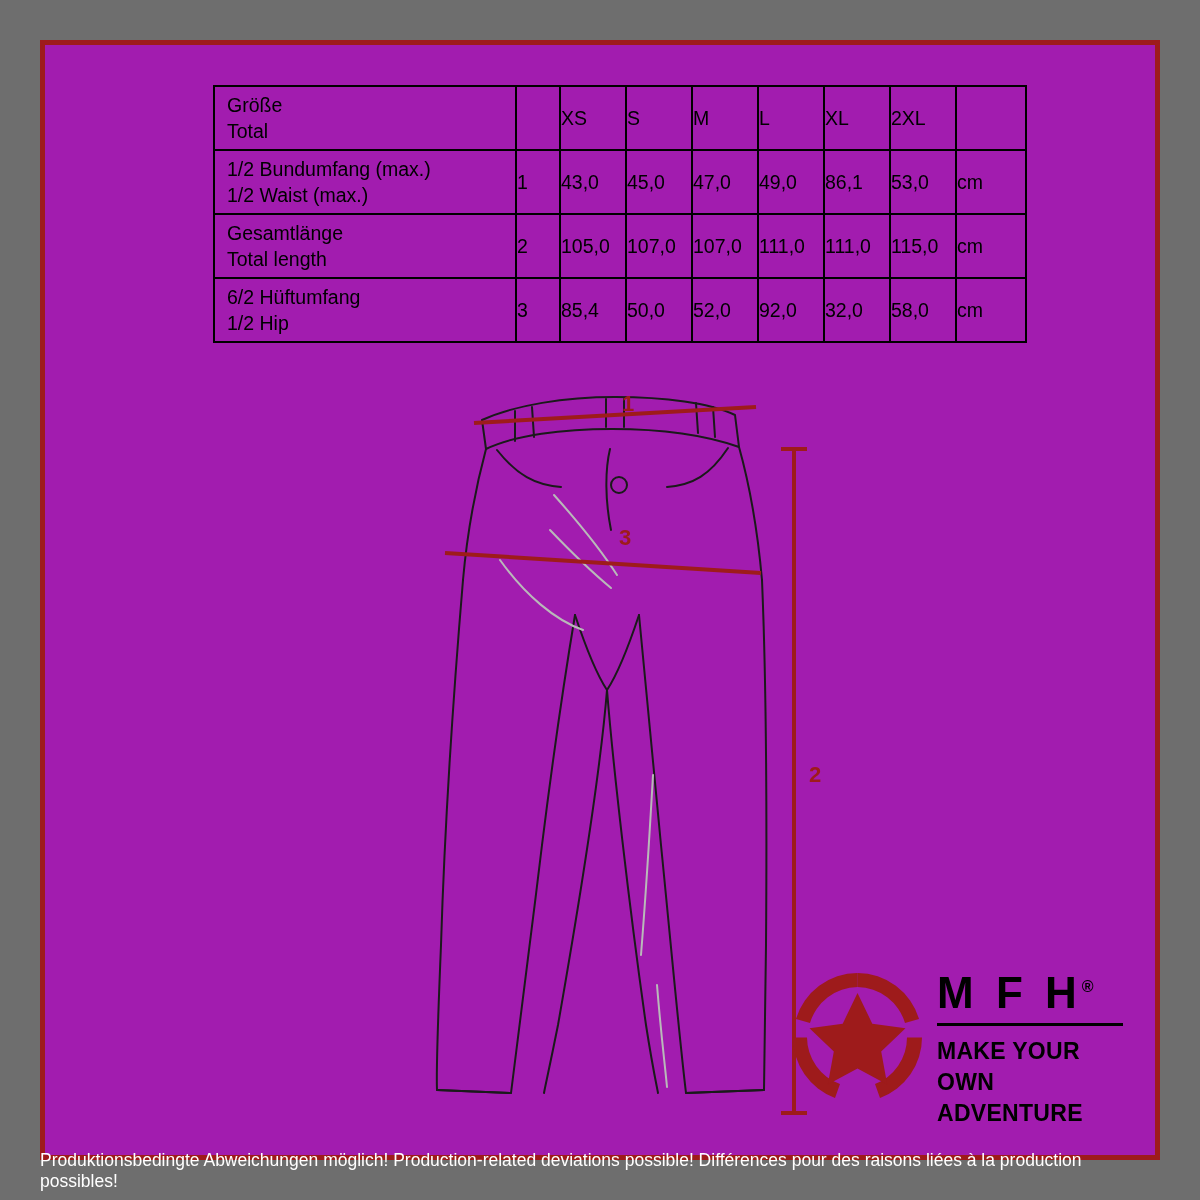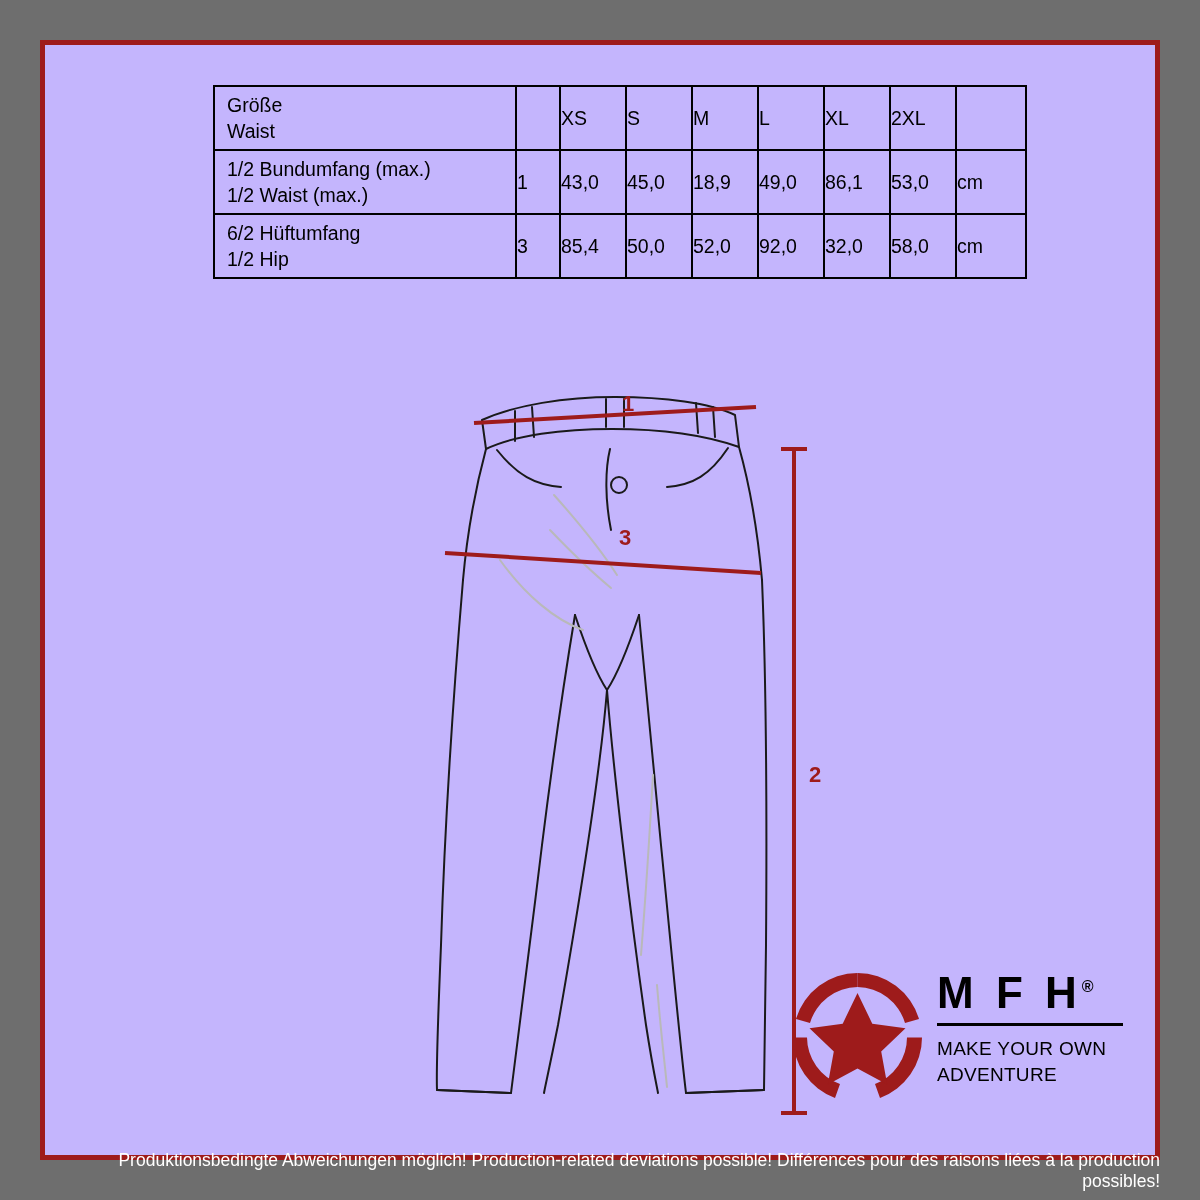--- a/index.html
+++ b/index.html
@@ -22,21 +22,21 @@
     box-sizing: border-box;
     border: 5px solid #9e1b1b;
     background: #ffffff;
   }
   .inner {
     position: absolute;
     left: 0;
     top: 0;
     right: 0;
     bottom: 0;
-    background: #c4b5fd;
+    background: #a21caf;
   }
   
   .size-table {
     position: absolute;
     left: 168px;
     top: 40px;
     width: 788px;
     border-collapse: collapse;
     table-layout: fixed;
   }
@@ -107,33 +107,33 @@
     vertical-align: super;
     letter-spacing: 0;
   }
   .logo-rule {
     width: 186px;
     height: 3px;
     background: #000000;
     margin: 8px 0 10px 0;
   }
   .logo-tag {
-    font-size: 19px;
-    font-weight: normal;
+    font-size: 23px;
+    font-weight: bold;
     line-height: 1.35;
     letter-spacing: 0.3px;
   }
 
   
   .footer {
     position: absolute;
     left: 40px;
     bottom: 8px;
     width: 1120px;
-    text-align: right;
+    text-align: left;
     color: #ffffff;
     font-size: 17.5px;
     line-height: 1.2;
   }
 </style>
 </head>
 <body>
 
 <div class="frame">
   <div class="inner">
@@ -147,47 +147,61 @@
         <col class="col-size">
         <col class="col-size">
         <col class="col-size">
         <col class="col-size">
         <col class="col-unit">
       </colgroup>
       <tbody>
         <tr>
           <td class="label">
             <span class="lab-line">Größe</span>
-            <span class="lab-line">Waist</span>
+            <span class="lab-line">Total</span>
           </td>
           <td></td>
           <td>XS</td>
           <td>S</td>
           <td>M</td>
           <td>L</td>
           <td>XL</td>
           <td>2XL</td>
           <td></td>
         </tr>
 
         <tr>
           <td class="label">
             <span class="lab-line">1/2 Bundumfang (max.)</span>
             <span class="lab-line">1/2 Waist (max.)</span>
           </td>
           <td>1</td>
           <td>43,0</td>
           <td>45,0</td>
-          <td>18,9</td>
+          <td>47,0</td>
           <td>49,0</td>
           <td>86,1</td>
           <td>53,0</td>
           <td>cm</td>
         </tr>
 
+        <tr>
+          <td class="label">
+            <span class="lab-line">Gesamtlänge</span>
+            <span class="lab-line">Total length</span>
+          </td>
+          <td>2</td>
+          <td>105,0</td>
+          <td>107,0</td>
+          <td>107,0</td>
+          <td>111,0</td>
+          <td>111,0</td>
+          <td>115,0</td>
+          <td>cm</td>
+        </tr>
 
         <tr>
           <td class="label">
             <span class="lab-line">6/2 Hüftumfang</span>
             <span class="lab-line">1/2 Hip</span>
           </td>
           <td>3</td>
           <td>85,4</td>
           <td>50,0</td>
           <td>52,0</td>

